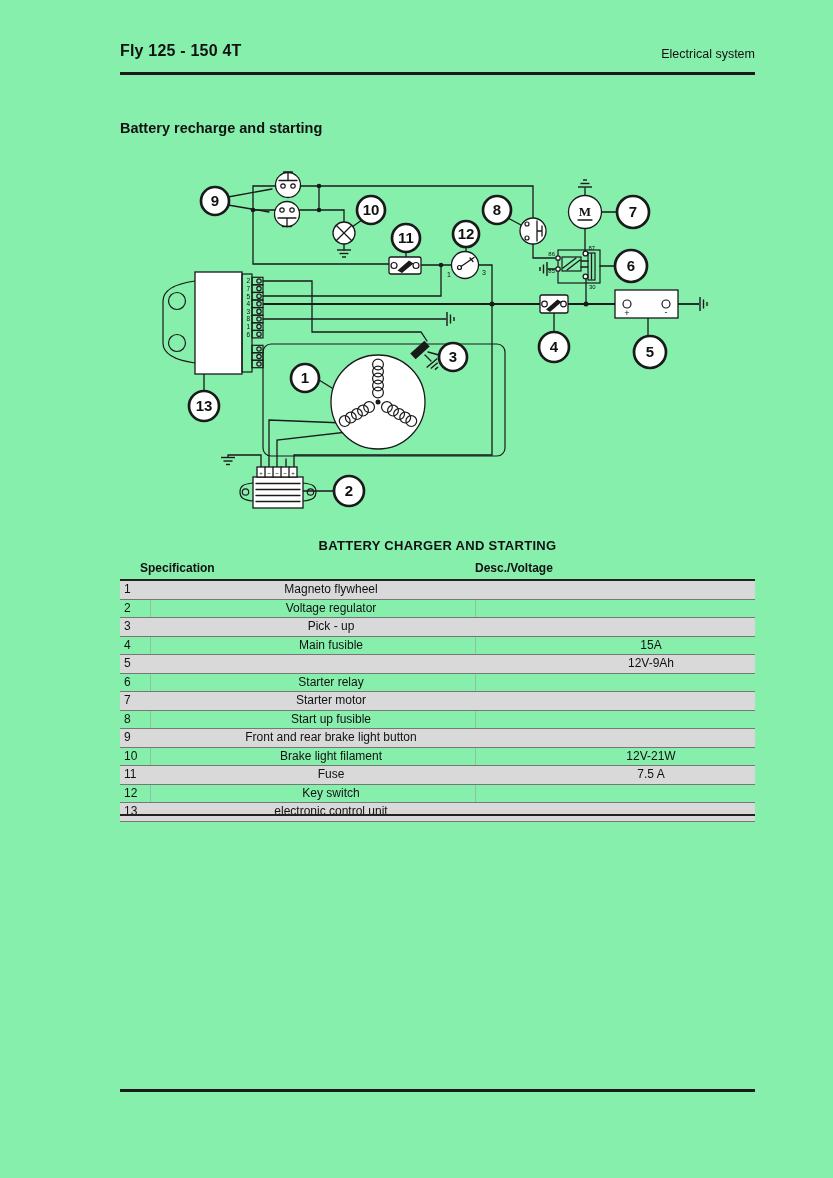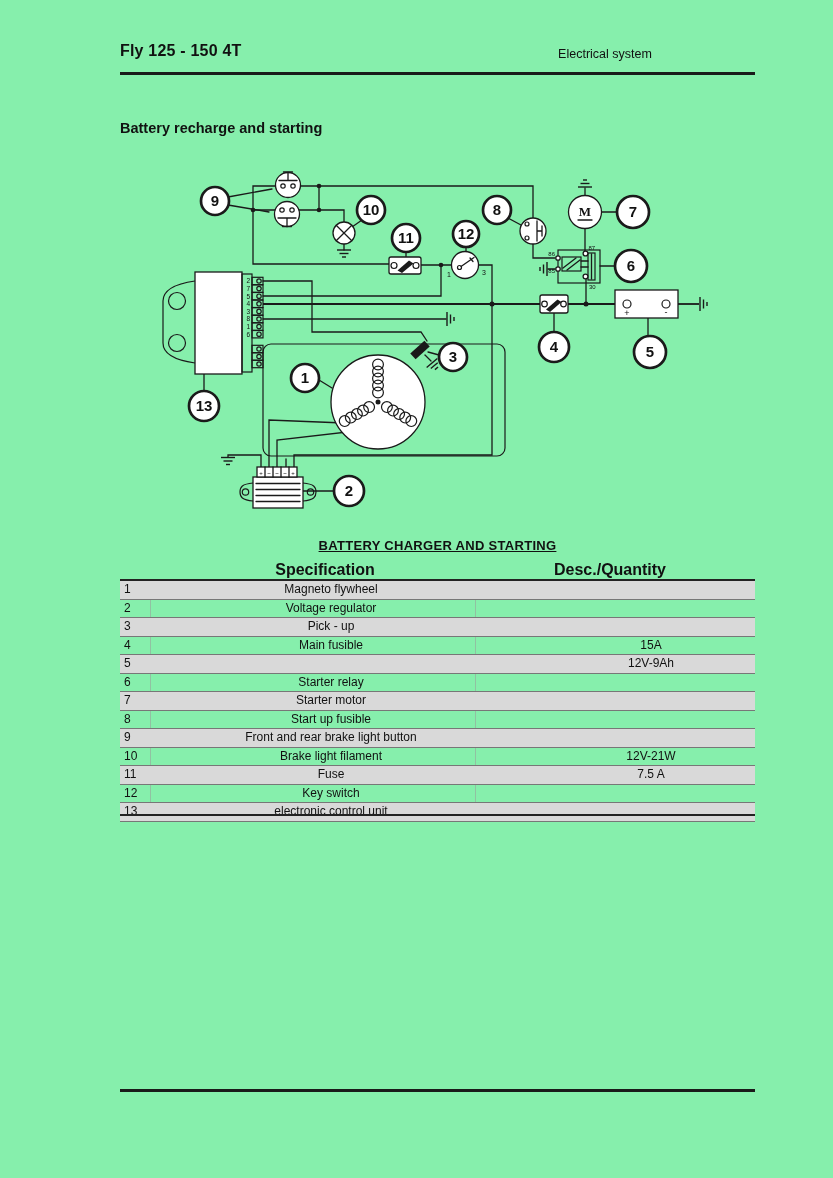--- a/index.html
+++ b/index.html
@@ -1,27 +1,27 @@
 <!DOCTYPE html>
 <html><head>
 <meta charset="utf-8">
 <style>
   html,body{margin:0;padding:0;}
   body{width:833px;height:1178px;background:#ffffff;font-family:"Liberation Sans",sans-serif;color:#111;overflow:hidden;}
   .page{position:relative;width:833px;height:1178px;background:#86efac;}
   .abs{position:absolute;}
   .hdr-title{left:120px;top:42px;font-size:16px;font-weight:bold;letter-spacing:.2px;}
-  .hdr-right{left:455px;top:47px;width:300px;text-align:center;font-size:12.5px;}
+  .hdr-right{left:455px;top:47px;width:300px;text-align:right;font-size:12.5px;}
   .rule{left:120px;width:635px;height:2.5px;background:#1a1a1a;}
   .rule-top{top:72px;}
   .rule-bottom{top:1089px;}
   .section-title{left:120px;top:120px;font-size:14.5px;font-weight:bold;}
   .tbl-title{left:120px;top:538px;width:635px;text-align:center;font-size:13px;font-weight:bold;letter-spacing:.3px;}
-  .tbl-title span{text-decoration:underline;}
-  .col-hdr{top:561px;font-size:16px;font-weight:bold;text-align:center;}
+  .tbl-title span{}
+  .col-hdr{top:561px;font-size:12px;font-weight:bold;}
   .col-hdr.spec{left:140px;width:370px;}
   .col-hdr.desc{left:475px;width:270px;}
   .tbl{left:120px;top:579px;width:635px;border-top:2px solid #222;}
   .trow{position:relative;height:17.5px;border-bottom:1px solid #777;font-size:12px;line-height:17.5px;}
   .trow.shade{background:#d9d9d9;}
   .trow .num{position:absolute;left:4px;top:0;}
   .trow .spec{position:absolute;left:26px;width:370px;text-align:center;}
   .trow .desc{position:absolute;left:355px;width:270px;text-align:center;margin-left:41px;}
   .tbl-bottom{top:814px;height:2px;}
   .vsep{position:absolute;top:0;width:1px;background:#9a9a9a;opacity:.55;}
@@ -339,21 +339,21 @@
         </g>
       <g>
           <circle class="callout" cx="204" cy="406" r="15"></circle>
           <text class="cnum" x="204" y="411.3">13</text>
         </g>
     </g>
   </svg>
 
   <div class="abs tbl-title"><span>BATTERY CHARGER AND STARTING</span></div>
   <div class="abs col-hdr spec">Specification</div>
-  <div class="abs col-hdr desc">Desc./Quantity</div>
+  <div class="abs col-hdr desc">Desc./Voltage</div>
 
   <div class="abs tbl">
     <div class="vsep" style="left:30px;height:227.5px;"></div>
     <div class="vsep" style="left:355px;height:227.5px;"></div>
     <div>
         <div class="trow shade">
           <div class="num">1</div>
           <div class="spec">Magneto flywheel</div>
           <div class="desc"></div>
         </div>

